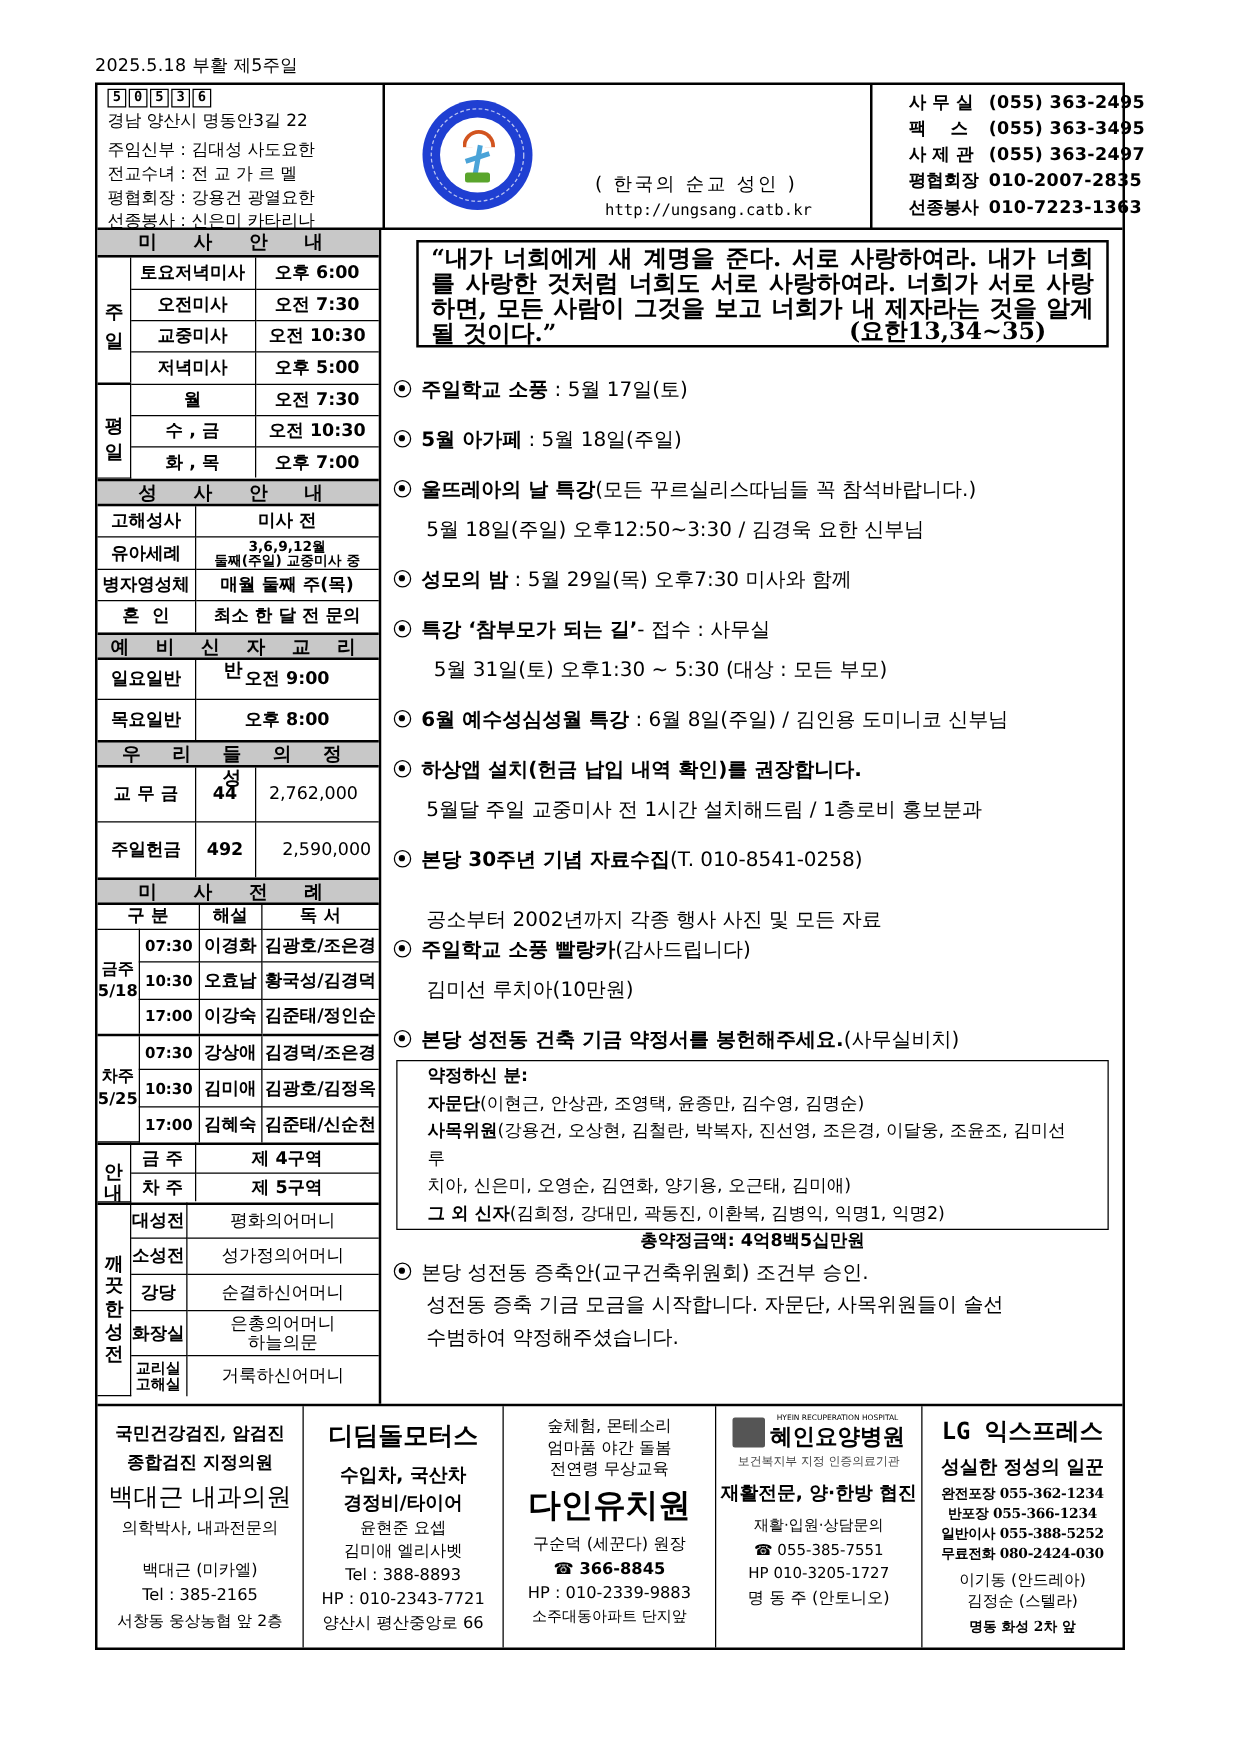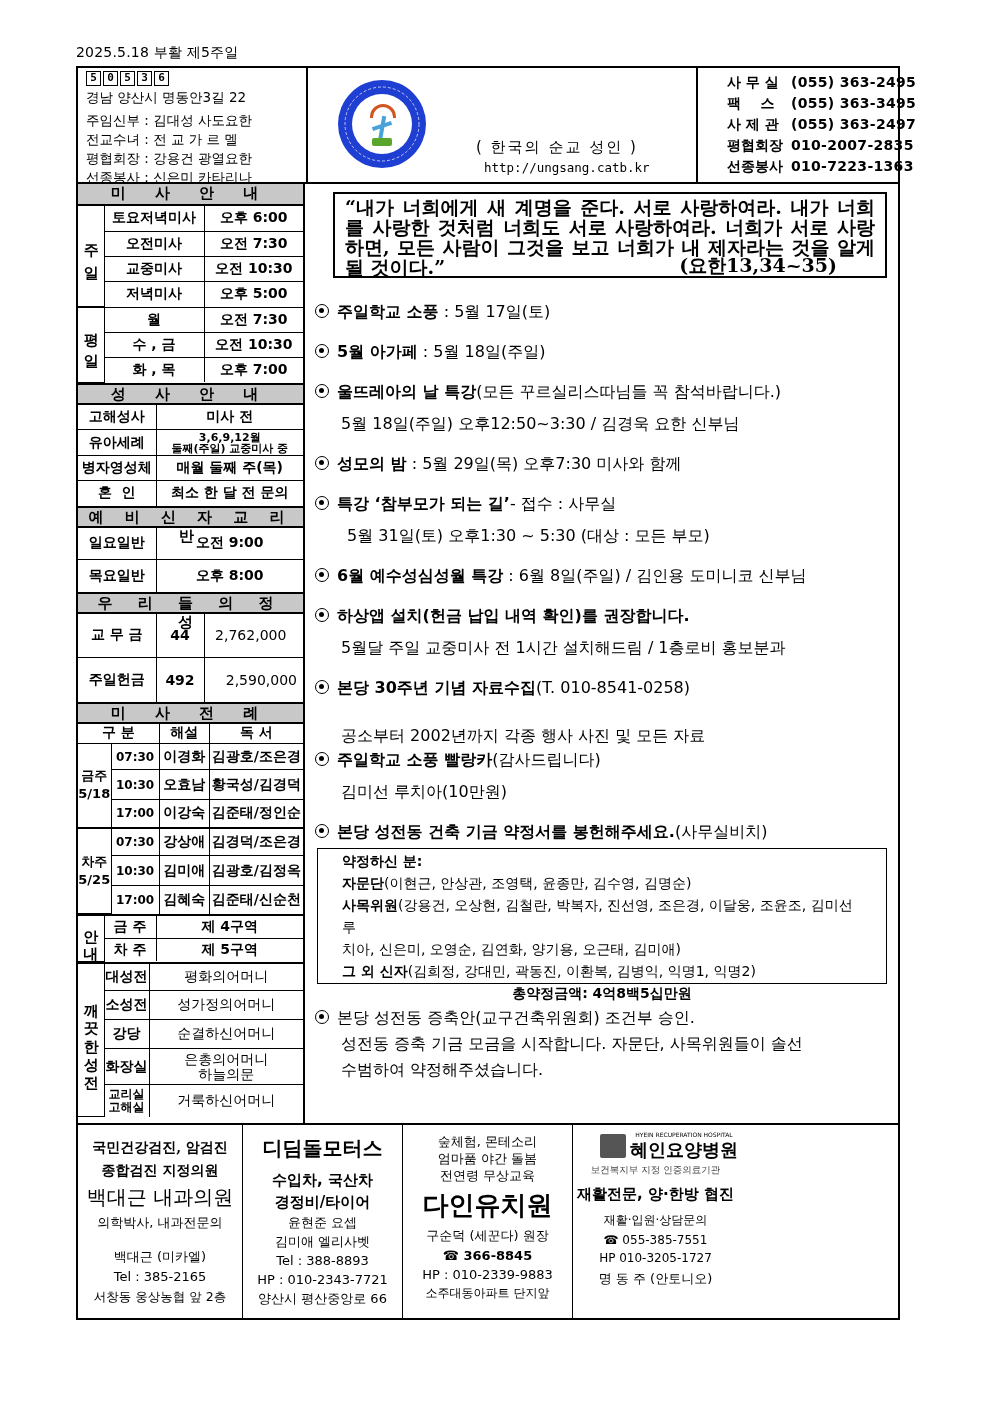--- a/index.html
+++ b/index.html
@@ -381,28 +381,39 @@
       <div class="l" style="font-size:13px;line-height:17px;font-weight:normal">숲체험, 몬테소리</div>
       <div class="l" style="font-size:13px;line-height:17px;font-weight:normal">엄마품 야간 돌봄</div>
       <div class="l" style="font-size:13px;line-height:17px;font-weight:normal">전연령 무상교육</div>
       <div class="l" style="font-size:26px;line-height:42px;font-family:'DejaVu Serif',serif">다인유치원</div>
       <div class="l" style="font-size:13px;line-height:20px;font-weight:normal">구순덕 (세꾼다) 원장</div>
       <div class="l" style="font-size:13px;line-height:20px">☎ 366-8845</div>
       <div class="l" style="font-size:13px;line-height:18px;font-weight:normal">HP : 010-2339-9883</div>
       <div class="l" style="font-size:12px;line-height:18px;font-weight:normal">소주대동아파트 단지앞</div>
     </div>
     <div class="ad" style="width:165px;padding-top:6px">
-      <div style="display:flex;align-items:center;justify-content:flex-end;gap:4px">
+      <div style="display:flex;align-items:center;justify-content:center;gap:4px">
         <span style="display:inline-block;width:26px;height:24px;background:#555;border-radius:2px"></span>
         <div>
           <div class="l" style="font-size:6px;line-height:8px;font-weight:normal">HYEIN RECUPERATION HOSPITAL</div>
           <div class="l" style="font-size:18px;line-height:22px">혜인요양병원</div>
         </div>
       </div>
       <div class="l" style="font-size:9.5px;line-height:18px;font-weight:normal;color:#444">보건복지부 지정 인증의료기관</div>
       <div class="l" style="font-size:15px;line-height:30px">재활전문, 양·한방 협진</div>
       <div class="l" style="font-size:12px;line-height:22px;font-weight:normal">재활·입원·상담문의</div>
       <div class="l" style="font-size:12px;line-height:18px;font-weight:normal">☎ 055-385-7551</div>
       <div class="l" style="font-size:12px;line-height:18px;font-weight:normal">HP 010-3205-1727</div>
       <div class="l" style="font-size:13px;line-height:24px;font-weight:normal">명 동 주 (안토니오)</div>
     </div>
+    <div class="ad" style="flex:1;padding-top:6px">
+      <div class="l" style="font-size:19px;line-height:28px;font-family:'DejaVu Sans Mono',monospace">LG 익스프레스</div>
+      <div class="l" style="font-size:15px;line-height:28px;font-family:'DejaVu Serif',serif">성실한 정성의 일꾼</div>
+      <div class="l" style="font-size:11px;line-height:16px;font-family:'DejaVu Serif',serif;letter-spacing:-0.2px">완전포장 055-362-1234</div>
+      <div class="l" style="font-size:11px;line-height:16px;font-family:'DejaVu Serif',serif;letter-spacing:-0.2px">반포장 055-366-1234</div>
+      <div class="l" style="font-size:11px;line-height:16px;font-family:'DejaVu Serif',serif;letter-spacing:-0.2px">일반이사 055-388-5252</div>
+      <div class="l" style="font-size:11px;line-height:16px;font-family:'DejaVu Serif',serif;letter-spacing:-0.2px">무료전화 080-2424-030</div>
+      <div class="l" style="font-size:12.5px;line-height:18px;font-weight:normal;margin-top:4px">이기동 (안드레아)</div>
+      <div class="l" style="font-size:12.5px;line-height:16px;font-weight:normal">김정순 (스텔라)</div>
+      <div class="l" style="font-size:11px;line-height:26px;font-family:'DejaVu Serif',serif">명동 화성 2차 앞</div>
+    </div>
   </div>
 </div>
 
 </body></html>

